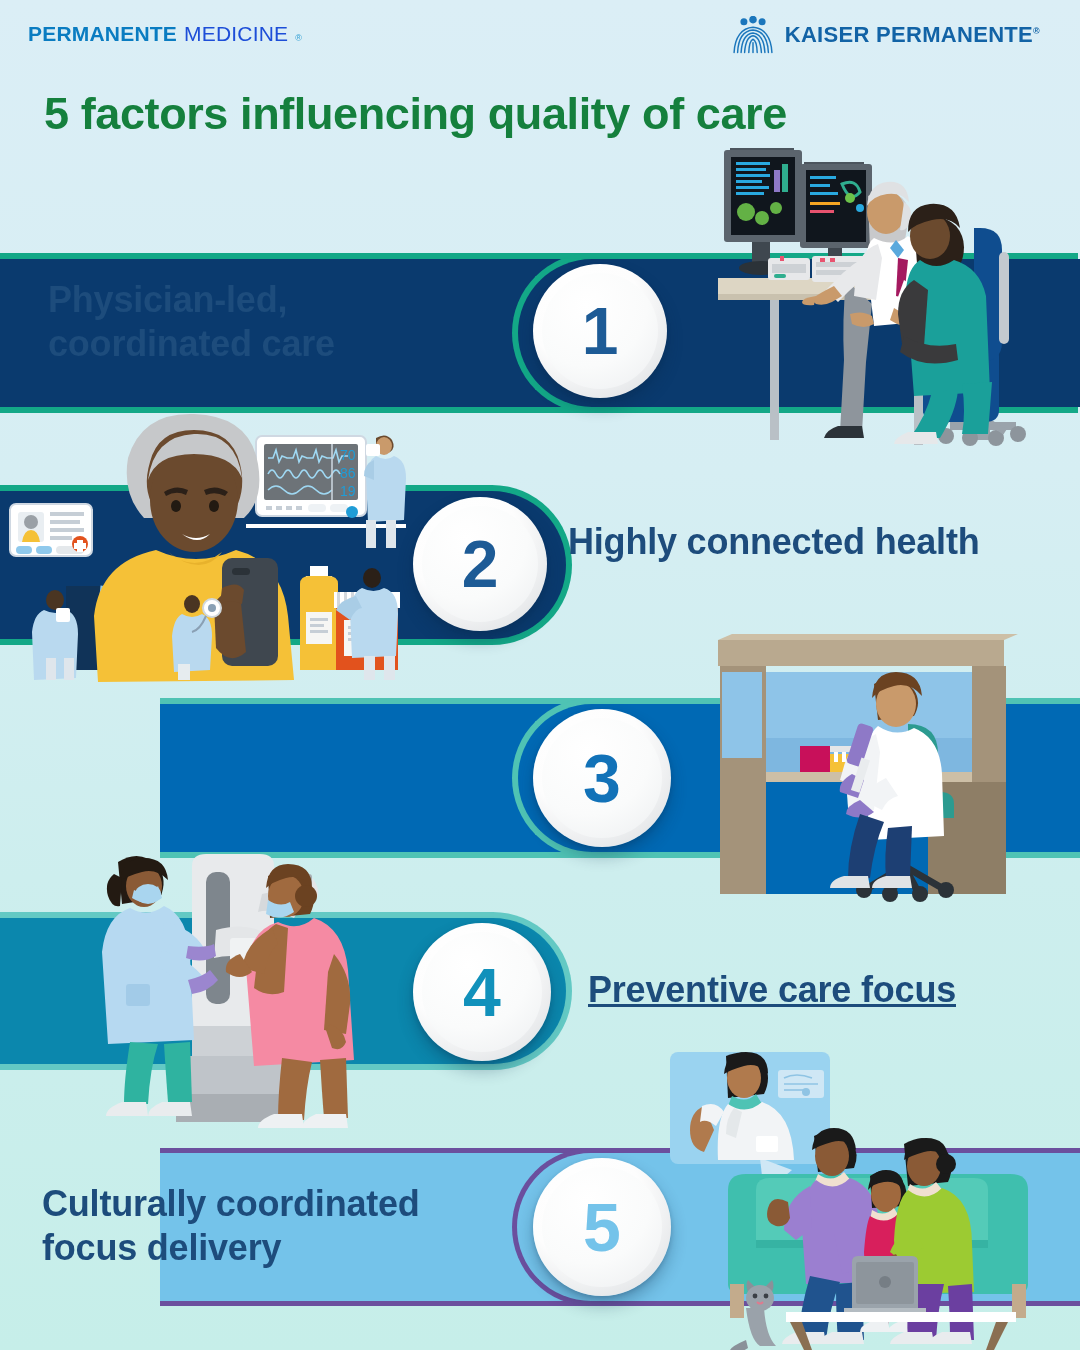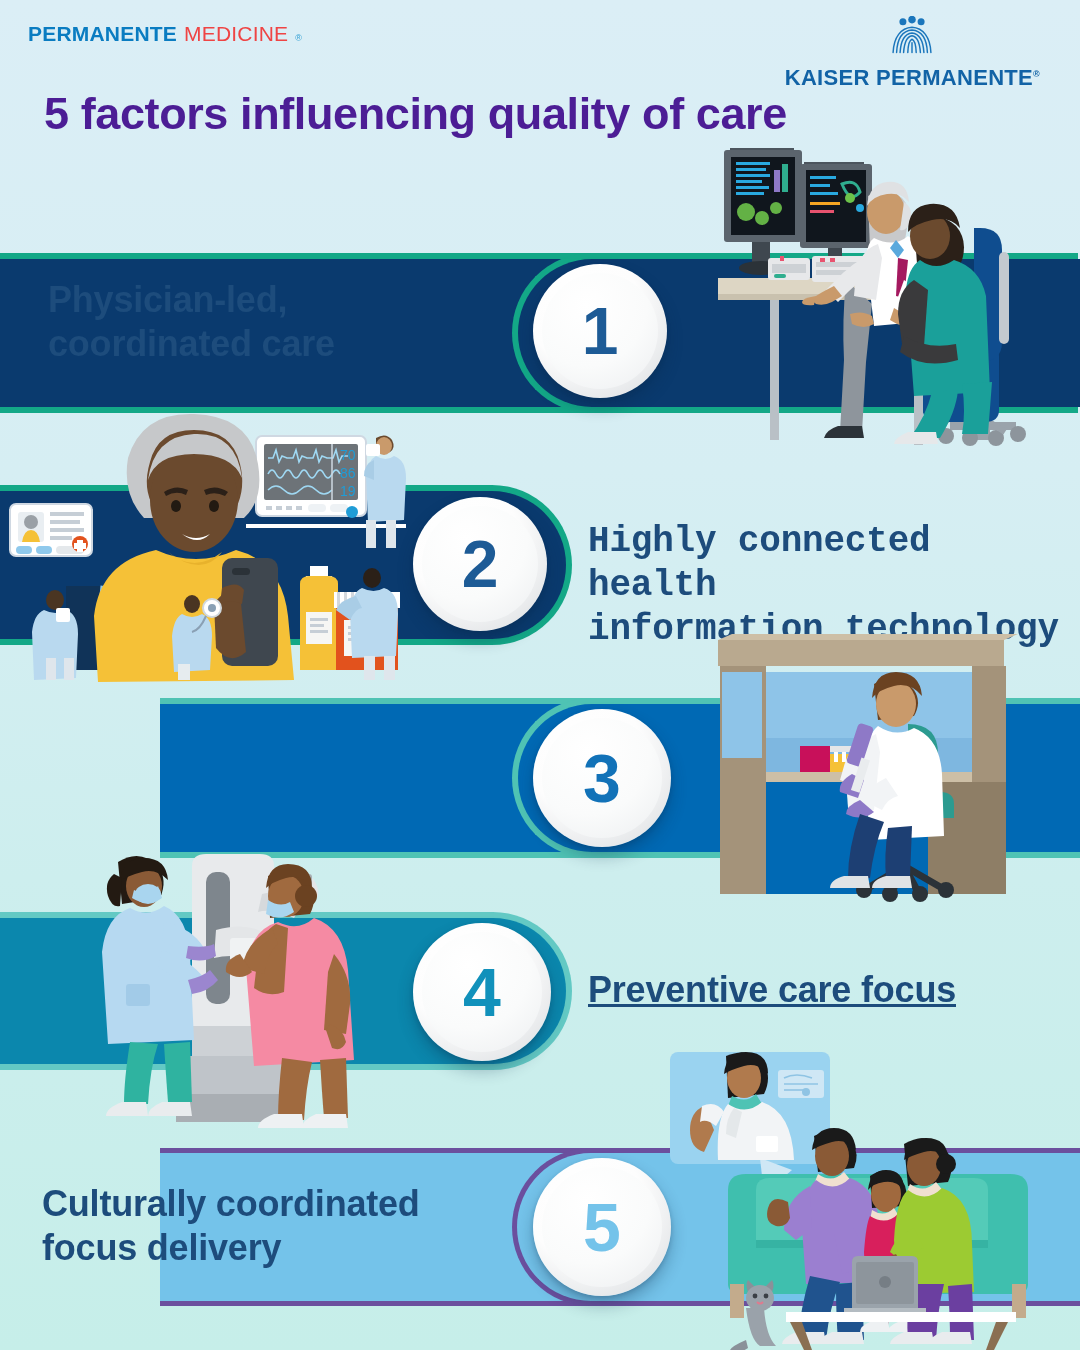--- a/index.html
+++ b/index.html
@@ -8,31 +8,31 @@
     font-family:"Liberation Sans", sans-serif;
     background:linear-gradient(180deg,#dbeef6 0%,#d6eef3 35%,#cdeeee 65%,#c6eee9 100%);
     position:relative; overflow:hidden;
   }
   .stage { position:absolute; inset:0; }
   .abs { position:absolute; }
 
   
   .pm-logo { left:28px; top:22px; display:flex; align-items:baseline; gap:7px; }
   .pm-a { font-size:21px; font-weight:bold; letter-spacing:.2px; color:#0a7cc1;text-align:right; }
-  .pm-b { font-size:21px; font-weight:normal; letter-spacing:.2px; color:#ef4444; }
+  .pm-b { font-size:21px; font-weight:normal; letter-spacing:.2px; color:#1d4ed8; }
   .pm-r { font-size:9px; color:#2f9fd4; }
 
-  .kp-logo { right:40px; top:16px; display:flex; align-items:center; gap:11px;flex-direction:column; }
+  .kp-logo { right:40px; top:16px; display:flex; align-items:center; gap:11px; }
   .kp-mark { width:42px; height:38px; }
   .kp-text { font-size:22px; font-weight:bold; letter-spacing:.3px; color:#1263a6; }
   .kp-r { font-size:9px; color:#1263a6; vertical-align:super; }
 
   .title {
     left:44px; top:88px; font-size:45px; font-weight:bold;
-    color:#4c1d95; letter-spacing:-.4px; white-space:nowrap;
+    color:#15803d; letter-spacing:-.4px; white-space:nowrap;
   }
 
   
   .band { position:absolute; }
   .band-right { border-radius:0 120px 120px 0; }
 
   
   .badge {
     position:absolute; border-radius:50%;
     background:radial-gradient(circle at 36% 30%,#ffffff 0%,#fdfdfd 45%,#e6e8ea 78%,#d4d8dc 100%);
@@ -357,23 +357,22 @@
 
     <g>
       <ellipse cx="372" cy="170" rx="9" ry="10" fill="#2b2018"></ellipse>
       <path d="M362 180 q12 6 22 0 q14 4 14 26 l-2 42 -44 2 -2 -46 q2 -20 12 -24z" fill="#b9d9ef"></path>
       <path d="M356 188 q-16 4 -20 14 l14 10 q6 -12 12 -12z" fill="#a9cde6"></path>
       <rect x="364" y="248" width="11" height="24" fill="#dfe6ec"></rect>
         <rect x="384" y="248" width="11" height="24" fill="#dfe6ec"></rect>
     </g>
   </svg>
 
-  <div class="label" style="left:588px; top:520px;font-family:Liberation Mono, monospace;">
+  <div class="label" style="left:568px; top:520px;">
     <div>Highly connected health</div>
-    <div>information technology</div>
   </div>
 
   <div class="badge" style="left:413px; top:497px; width:134px; height:134px; font-size:66px; color:#1d5b96;">
     <span>2</span>
   </div>
 
   <div class="abs" style="left:160px; top:698px; width:920px; height:160px; background:#0069b4; border-top:6px solid #4fc3b4; border-bottom:6px solid #4fc3b4;"></div>
   <div class="abs" style="left:512px; top:698px; width:220px; height:160px; background:#0069b4; border:6px solid #4fc3b4; border-right:none; border-radius:90px 0 0 90px; box-sizing:border-box;"></div>
   <div class="abs" style="left:700px; top:704px; width:380px; height:148px; background:#0069b4;"></div>
 

